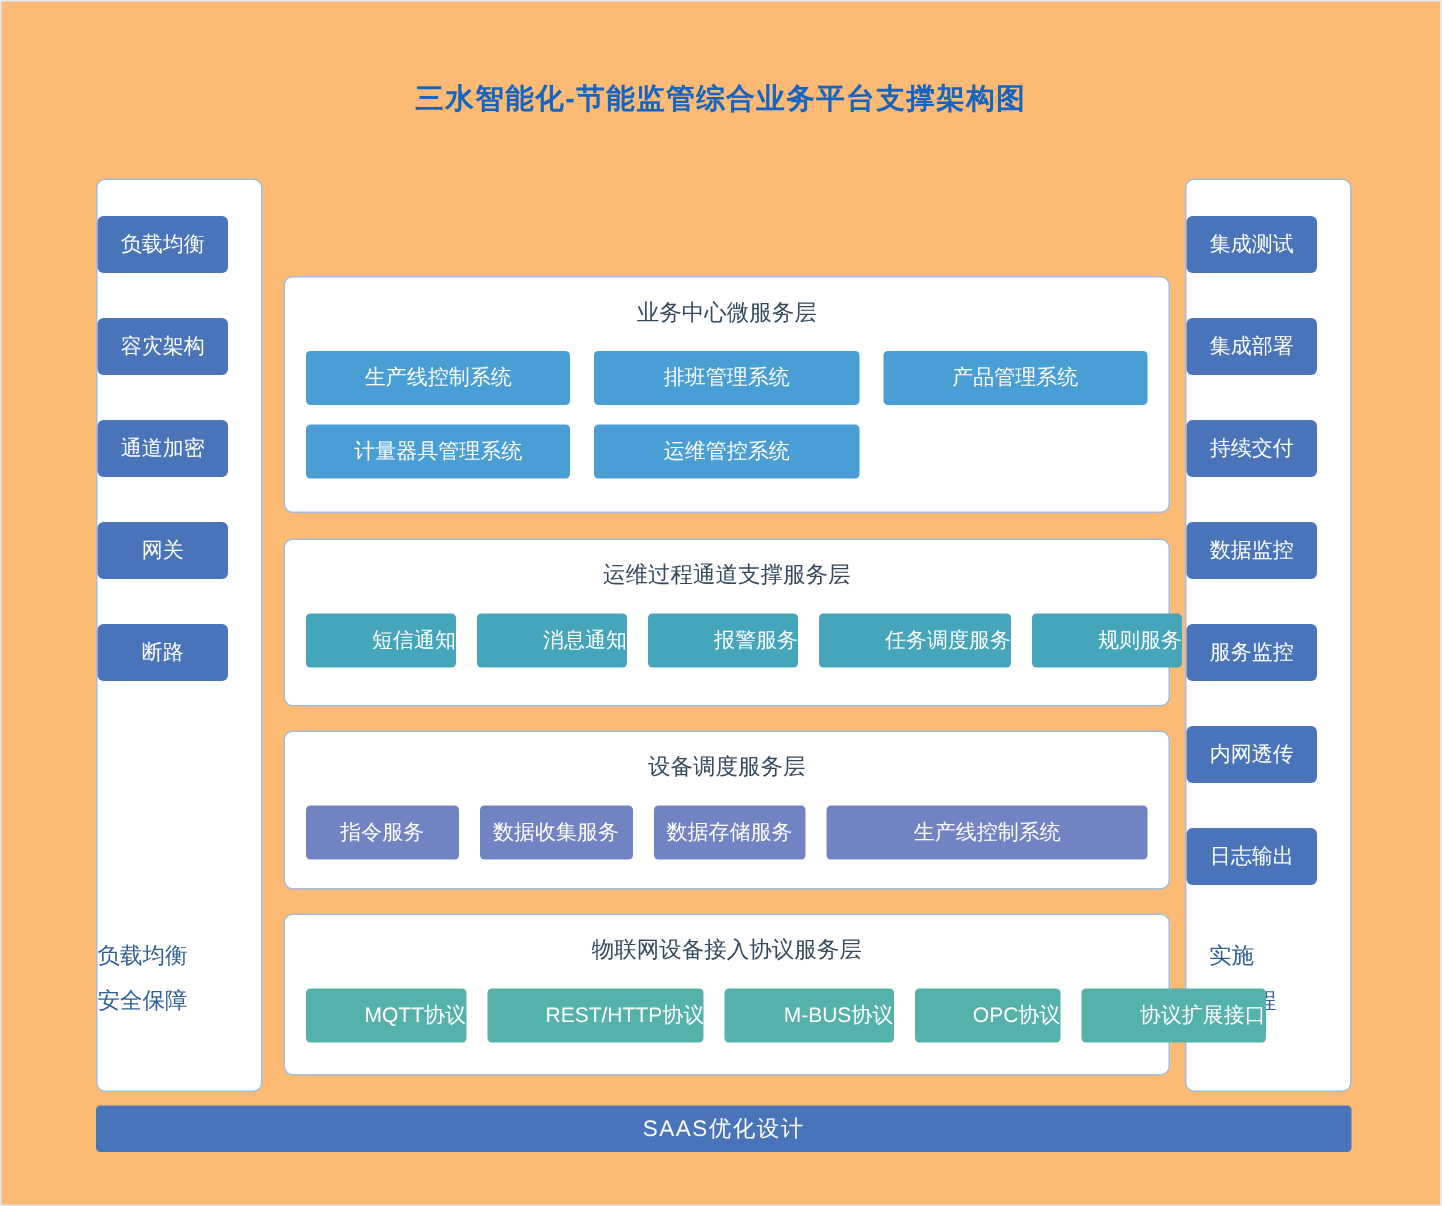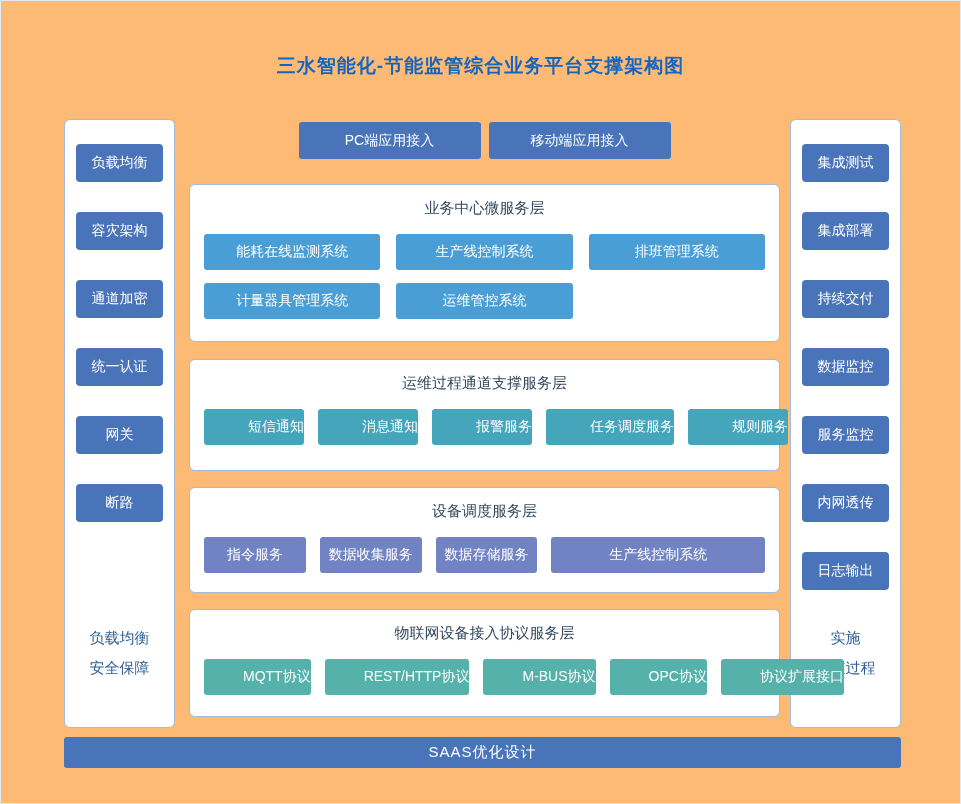--- a/index.html
+++ b/index.html
@@ -30,21 +30,21 @@
   
   .side-panel {
     position: absolute;
     top: 118px;
     width: 111px;
     height: 609px;
     border: 1px solid var(--box-border, #a3bbdc);
     border-radius: 6px;
     display: flex;
     flex-direction: column;
-    align-items: center;
+    align-items: flex-start;
     padding-top: 24px;
     background: #fff;
   }
   .side-panel.left  { left: 63px; }
   .side-panel.right { left: 789px; }
 
   .side-list { display: flex; flex-direction: column; gap: 30px; }
   .side-btn {
     width: 87px;
     height: 38px;
@@ -159,21 +159,20 @@
 
 <div class="canvas">
 
   <h1 class="title">三水智能化-节能监管综合业务平台支撑架构图</h1>
 
   <div class="side-panel left">
     <div class="side-list">
         <div class="side-btn">负载均衡</div>
         <div class="side-btn">容灾架构</div>
         <div class="side-btn">通道加密</div>
-        <div class="side-btn">统一认证</div>
         <div class="side-btn">网关</div>
         <div class="side-btn">断路</div>
       </div>
     <div class="side-footer">
       <div>负载均衡</div>
       <div>安全保障</div>
     </div>
   </div>
 
   <div class="side-panel right">
@@ -185,31 +184,27 @@
         <div class="side-btn">服务监控</div>
         <div class="side-btn">内网透传</div>
         <div class="side-btn">日志输出</div>
       </div>
     <div class="side-footer">
       <div>实施</div>
       <div>运维过程</div>
     </div>
   </div>
 
-  <div class="top-buttons">
-    <div class="top-btn">PC端应用接入</div>
-    <div class="top-btn">移动端应用接入</div>
-  </div>
 
   <div class="layer-box layer1">
     <div class="layer-title">业务中心微服务层</div>
     <div class="layer-grid">
-        <div class="lbtn">能耗在线监测系统</div>
         <div class="lbtn">生产线控制系统</div>
         <div class="lbtn">排班管理系统</div>
+        <div class="lbtn">产品管理系统</div>
         <div class="lbtn">计量器具管理系统</div>
         <div class="lbtn">运维管控系统</div>
       </div>
   </div>
 
   <div class="layer-box layer2">
     <div class="layer-title">运维过程通道支撑服务层</div>
     <div class="layer-row">
         <div class="lbtn">短信通知</div>
         <div class="lbtn">消息通知</div>

